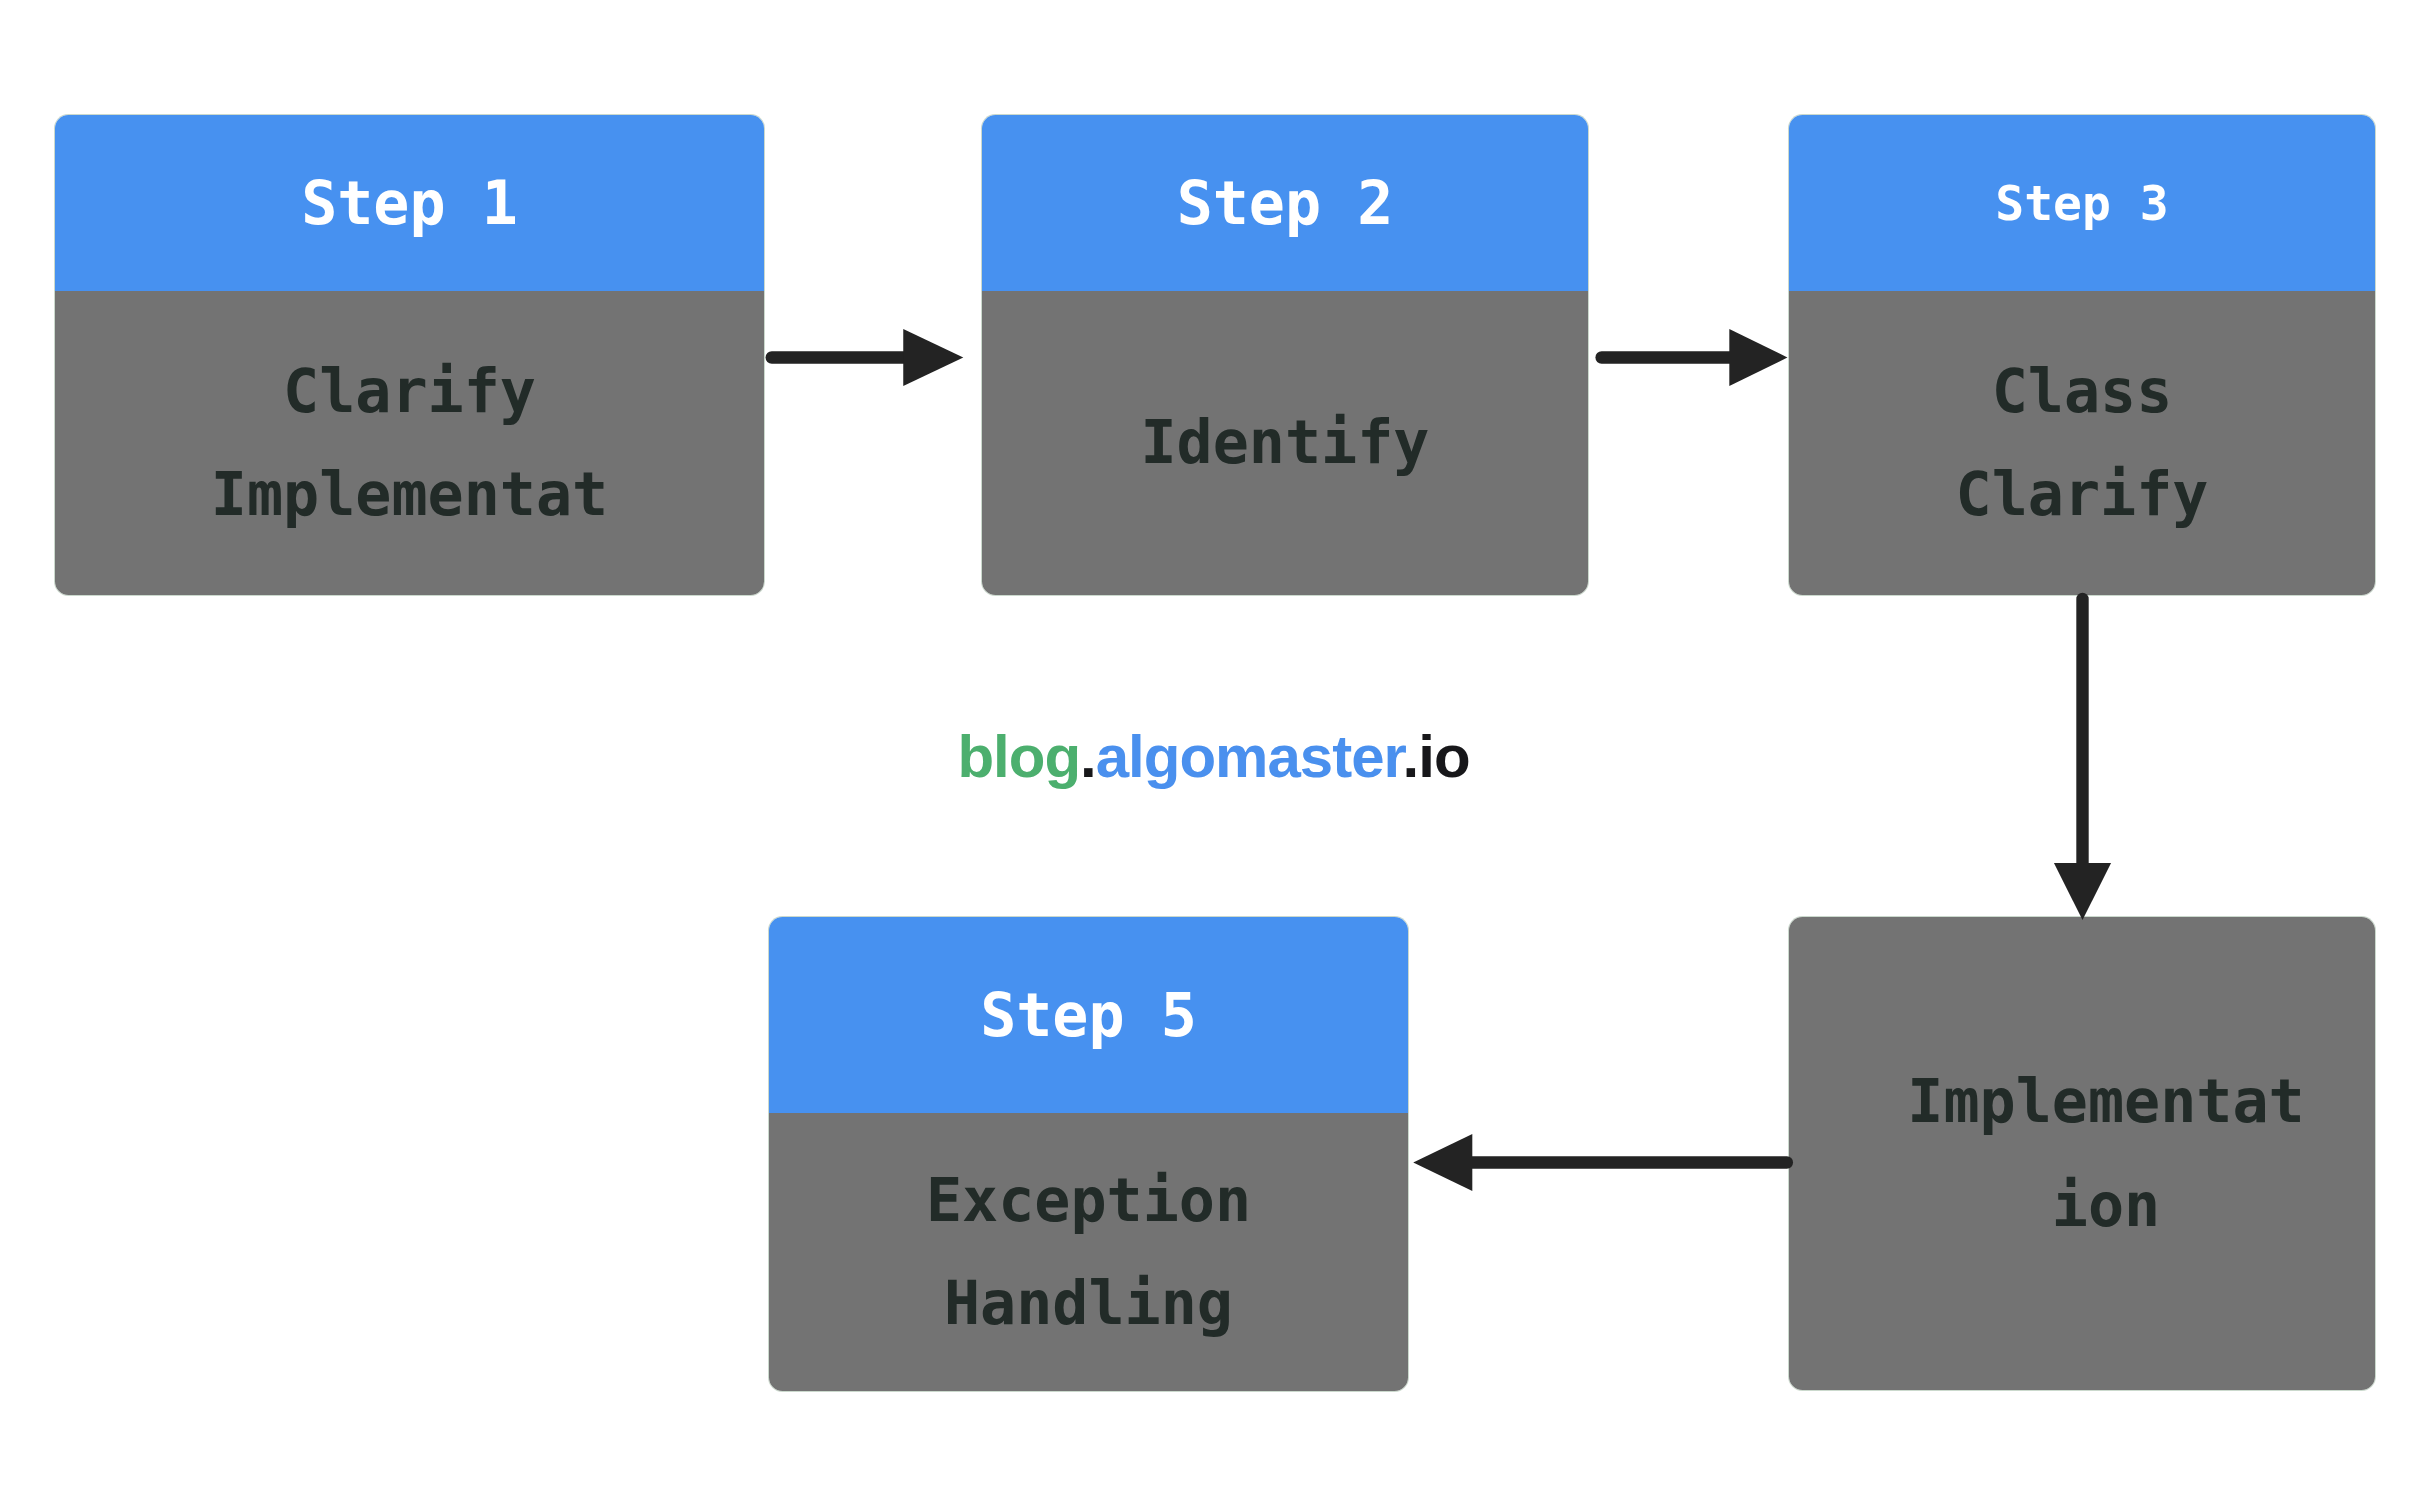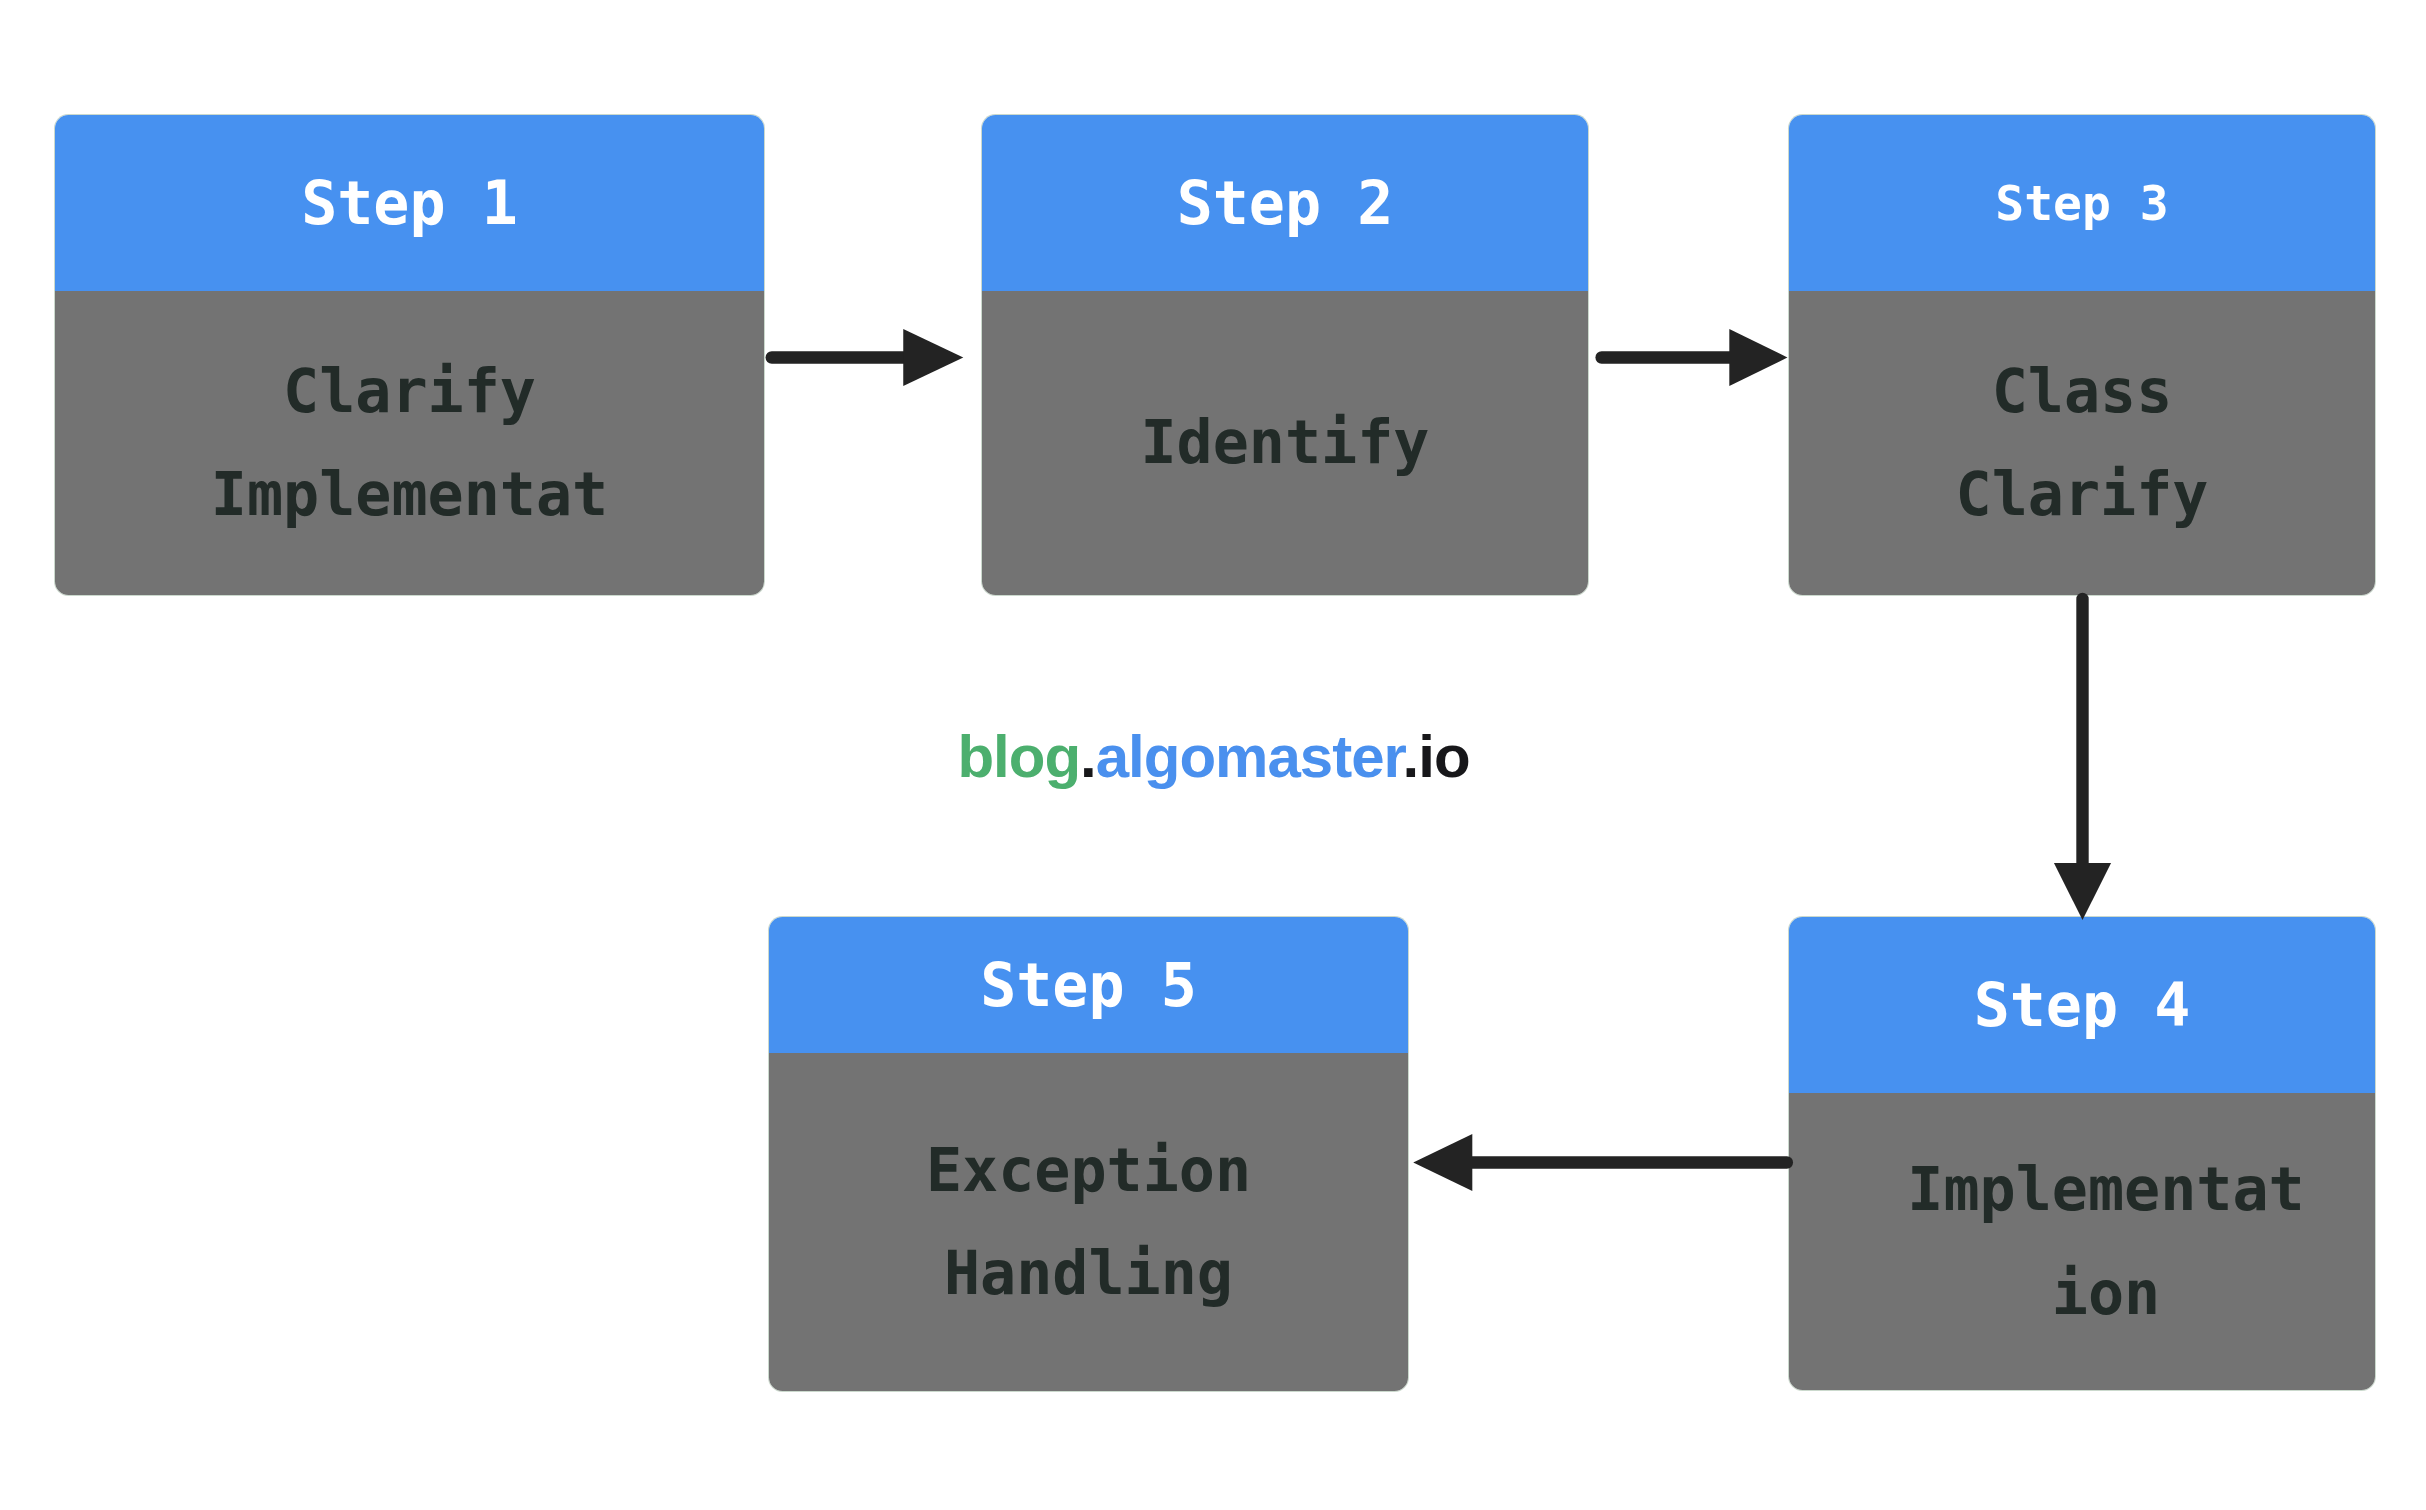--- a/index.html
+++ b/index.html
@@ -71,21 +71,21 @@
 
   #node-step-3 { left: 1789px; top: 115px;  width: 586px; height: 480px; }
   #node-step-3 .node-header { height: 176px; font-size: 48px; }
   #node-step-3 .node-body   { font-size: 60px; }
 
   #node-step-4 { left: 1789px; top: 917px;  width: 586px; height: 473px; }
   #node-step-4 .node-header { height: 176px; font-size: 60px; }
   #node-step-4 .node-body   { font-size: 60px; padding-left: 48px; }
 
   #node-step-5 { left: 769px;  top: 917px;  width: 639px; height: 474px; }
-  #node-step-5 .node-header { height: 136px; font-size: 60px; }
+  #node-step-5 .node-header { height: 196px; font-size: 60px; }
   #node-step-5 .node-body   { font-size: 60px; }
 
   
   .edge {
     position: absolute;
     overflow: visible;
   }
   .edge svg { display: block; overflow: visible; }
 
   
@@ -129,21 +129,20 @@
 
   <div class="node" id="node-step-3">
     <div class="node-header">Step 3</div>
     <div class="node-body">
       <span class="line">Class</span>
       <span class="line">Clarify</span>
     </div>
   </div>
 
   <div class="node" id="node-step-4">
-    <div class="node-header">Step 4</div>
     <div class="node-body">
       <span class="line">Implementat</span>
       <span class="line">ion</span>
     </div>
   </div>
 
   <div class="node" id="node-step-5">
     <div class="node-header">Step 5</div>
     <div class="node-body">
       <span class="line">Exception</span>

